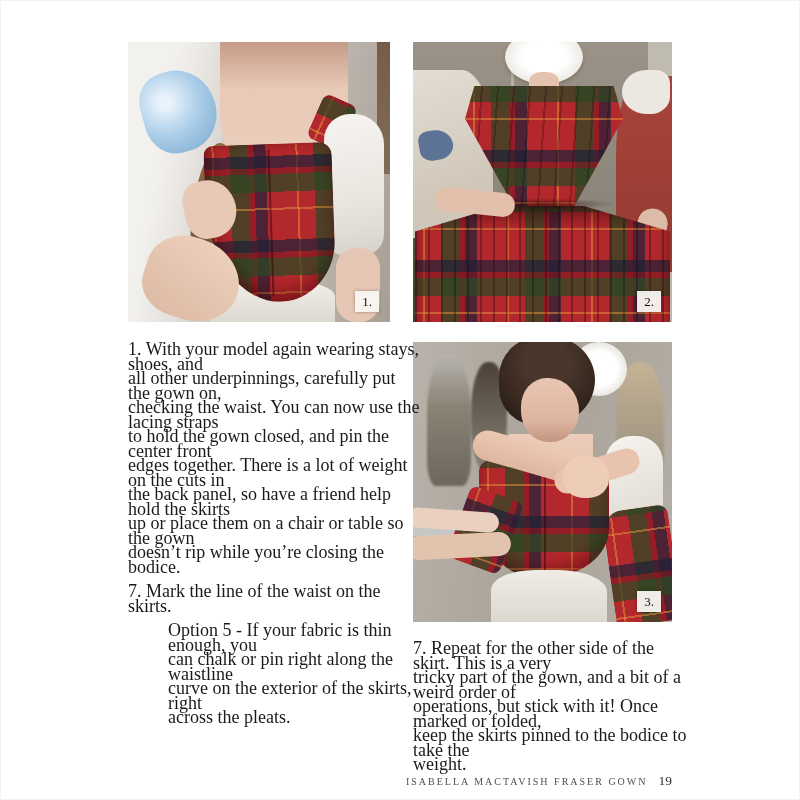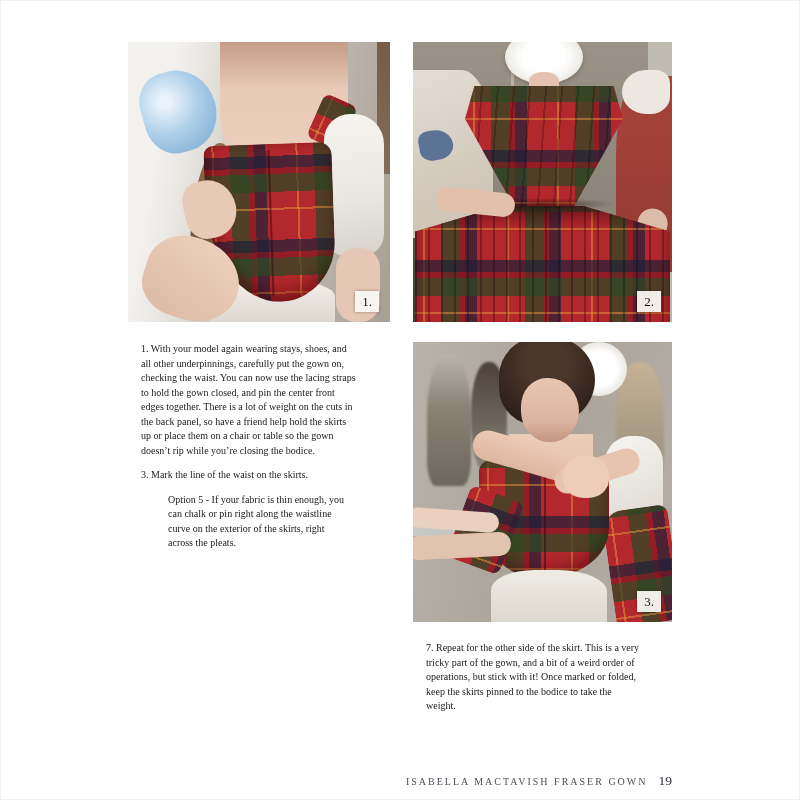--- a/index.html
+++ b/index.html
@@ -134,21 +134,21 @@
   .p3-hands{left:150px;top:114px;width:46px;height:42px;border-radius:45%;background:#eecdb8;z-index:6;}
   .p3-helper1{left:-6px;top:168px;width:92px;height:20px;border-radius:12px;background:#ead0bf;transform:rotate(4deg);z-index:6;}
   .p3-helper2{left:-6px;top:192px;width:104px;height:24px;border-radius:12px;background:#e2c4ae;transform:rotate(-3deg);z-index:6;}
   .p3-held{left:44px;top:150px;width:56px;height:76px;border-radius:8px;transform:rotate(20deg);z-index:5;}
   .p3-petticoat{left:78px;top:228px;width:116px;height:52px;border-radius:38% 42% 0 0;z-index:4;
     background:linear-gradient(#efece6,#ddd8cf);}
   
   .left-col{position:absolute;left:128px;top:342px;width:292px;}
   .right-col{position:absolute;left:413px;top:641px;width:280px;}
   .heading{font-size:13px;font-weight:normal;letter-spacing:.2px;margin:0 0 14px 0;}
-  .para{font-size:10px;line-height:14.5px;margin:0 0 10px 13px;white-space:pre-line;}
+  .para{font-size:18px;line-height:14.5px;margin:0 0 10px 0;white-space:pre-line;}
   .option{margin-left:40px;}
   .footer{position:absolute;right:128px;top:771px;text-align:left;white-space:nowrap;}
   .footer-title{font-size:10px;letter-spacing:2px;color:#4e4e56;}
   .page-number{font-size:13.5px;color:#2e2e36;margin-left:11px;letter-spacing:0;}
 </style>
 </head>
 <body>
 
 <div class="page">
 
@@ -214,21 +214,21 @@
 
   <section class="left-col">
     <p class="para">1. With your model again wearing stays, shoes, and
 all other underpinnings, carefully put the gown on,
 checking the waist. You can now use the lacing straps
 to hold the gown closed, and pin the center front
 edges together. There is a lot of weight on the cuts in
 the back panel, so have a friend help hold the skirts
 up or place them on a chair or table so the gown
 doesn’t rip while you’re closing the bodice.</p>
-    <p class="para">3. Mark the line of the waist on the skirts.</p>
+    <p class="para">7. Mark the line of the waist on the skirts.</p>
     <p class="para option">Option 5 - If your fabric is thin enough, you
 can chalk or pin right along the waistline
 curve on the exterior of the skirts, right
 across the pleats.</p>
   </section>
 
   <section class="right-col">
     <p class="para">7. Repeat for the other side of the skirt. This is a very
 tricky part of the gown, and a bit of a weird order of
 operations, but stick with it! Once marked or folded,

